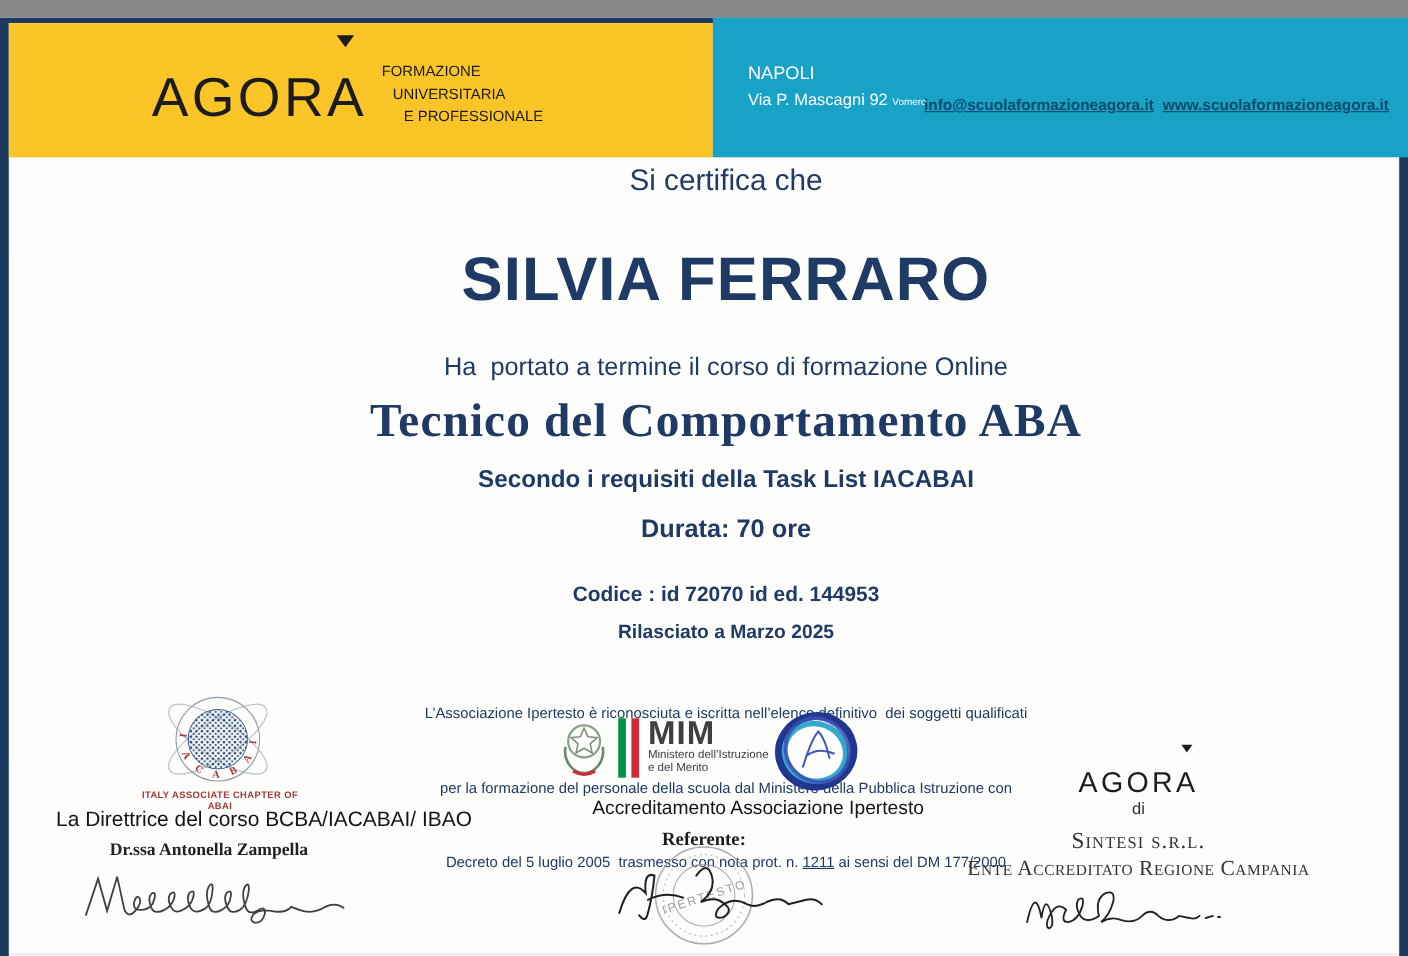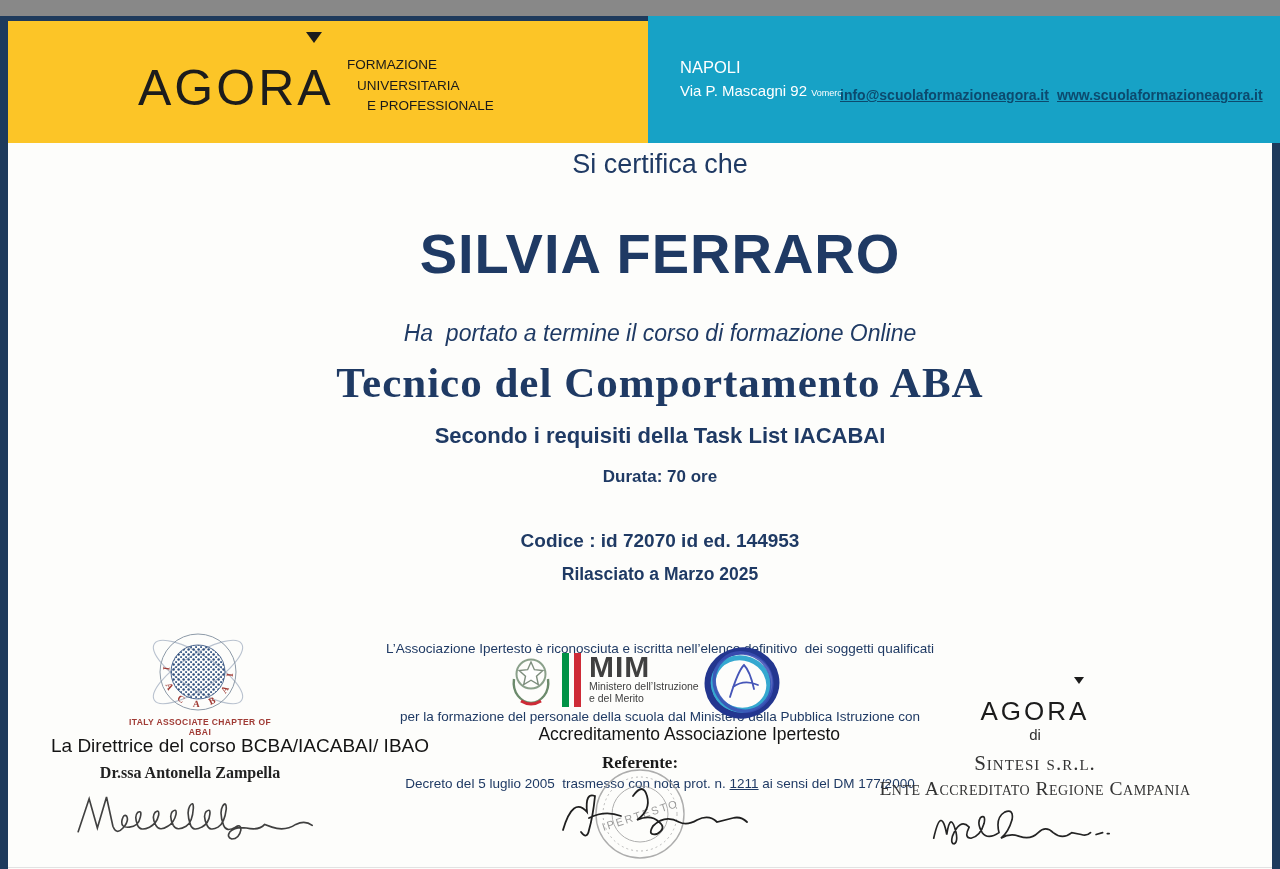--- a/index.html
+++ b/index.html
@@ -34,24 +34,24 @@
   .hd-link{position:absolute;top:71px;color:#0c4a6e;font-size:14px;font-weight:bold;
            text-decoration:underline;z-index:7;}
   .hd-link.email{left:840px;}
   .hd-link.web{left:1057px;}
 
   
   .cline{position:absolute;left:8px;right:8px;padding-left:40px;text-align:center;color:#1f3a64;
          white-space:pre-wrap;}
   .intro{top:133px;font-size:27px;}
   .recipient{top:205px;font-size:56px;font-weight:bold;letter-spacing:1px;}
-  .completion{top:304px;font-size:23px;font-style:italic;}
+  .completion{top:304px;font-size:23px;}
   .course{top:342px;font-size:43px;font-weight:bold;font-family:"Liberation Serif",serif;letter-spacing:1px;}
   .requirements{top:407px;font-size:22px;font-weight:bold;}
-  .duration{top:451px;font-size:17px;font-weight:bold;}
+  .duration{top:451px;font-size:23px;font-weight:bold;}
   .initiative{top:488px;font-size:12px;letter-spacing:2px;color:#44546a;font-weight:bold;}
   .code{top:514px;font-size:19px;font-weight:bold;}
   .issued{top:548px;font-size:17.5px;font-weight:bold;}
   .note{top:577px;font-size:13.5px;line-height:22.5px;}
   .note .prot{text-decoration:underline;}
 
   
   .seal{position:absolute;left:142px;top:612px;z-index:2;}
   .seal-caption{position:absolute;left:118px;top:701px;width:164px;text-align:center;
                 font-size:8.5px;color:#a03b35;letter-spacing:.4px;font-weight:bold;}

